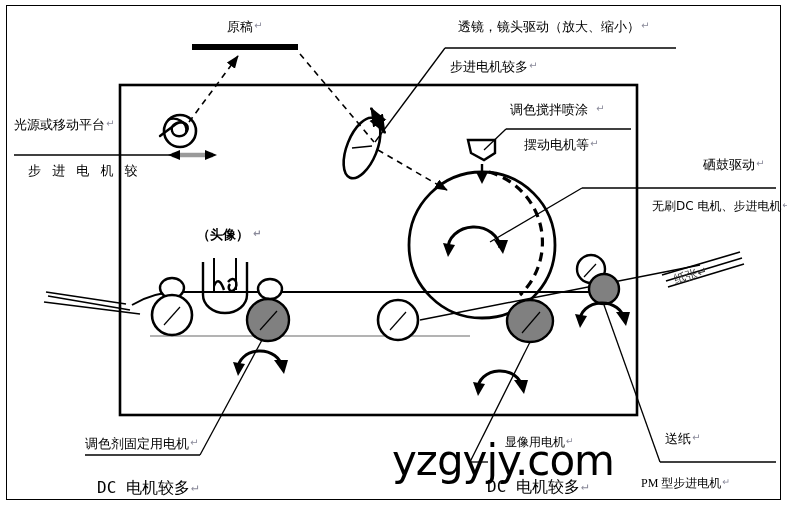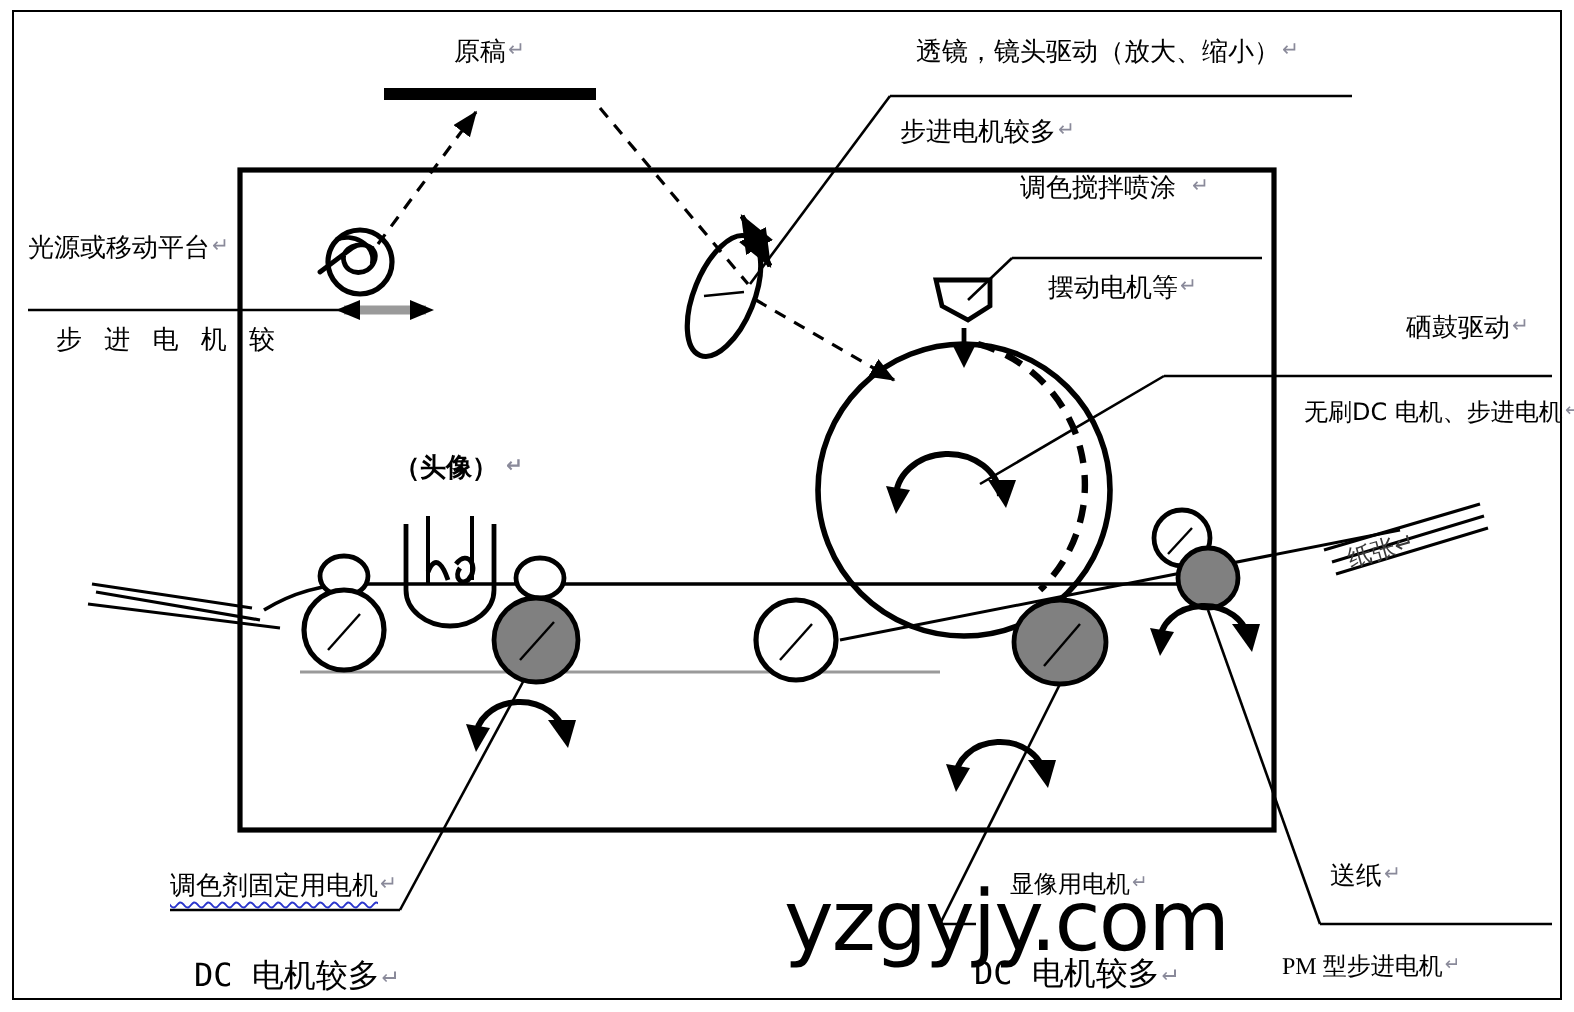--- a/index.html
+++ b/index.html
@@ -38,21 +38,20 @@
     color:#8a8a9a;
     font-size:0.78em;
     margin-left:1px;
     vertical-align:2px;
   }
   .sz13{font-size:13px;}
   .sz12{font-size:12px;}
   .wide{letter-spacing:3.5px;}
   .mono-ish{font-family:"DejaVu Sans Mono","Liberation Mono",monospace;font-size:16px;}
   .squig{
-    text-decoration:underline;
     text-decoration-style:wavy;
     text-decoration-color:#2b35cc;
     text-underline-offset:3px;
     text-decoration-thickness:1px;
   }
   #watermark{
     position:absolute;
     left:392px;top:440px;
     font-family:"DejaVu Sans","Liberation Sans",sans-serif;
     font-size:42px;
@@ -258,21 +257,21 @@
   </div>
 
   <div class="lbl sz13" style="left:458px;top:20px;">
     <span>透镜，镜头驱动（放大、缩小）</span><span class="pil">↵</span>
   </div>
 
   <div class="lbl sz13" style="left:450px;top:60px;">
     <span>步进电机较多</span><span class="pil">↵</span>
   </div>
 
-  <div class="lbl sz13" style="left:510px;top:88px;">
+  <div class="lbl sz13" style="left:510px;top:103px;">
     <span>调色搅拌喷涂</span><span class="pil" style="margin-left:8px;">↵</span>
   </div>
 
   <div class="lbl sz13" style="left:524px;top:138px;">
     <span>摆动电机等</span><span class="pil">↵</span>
   </div>
 
   <div class="lbl sz13" style="left:663px;top:158px;margin-left:40px;">
     <span>硒鼓驱动</span><span class="pil">↵</span>
   </div>

